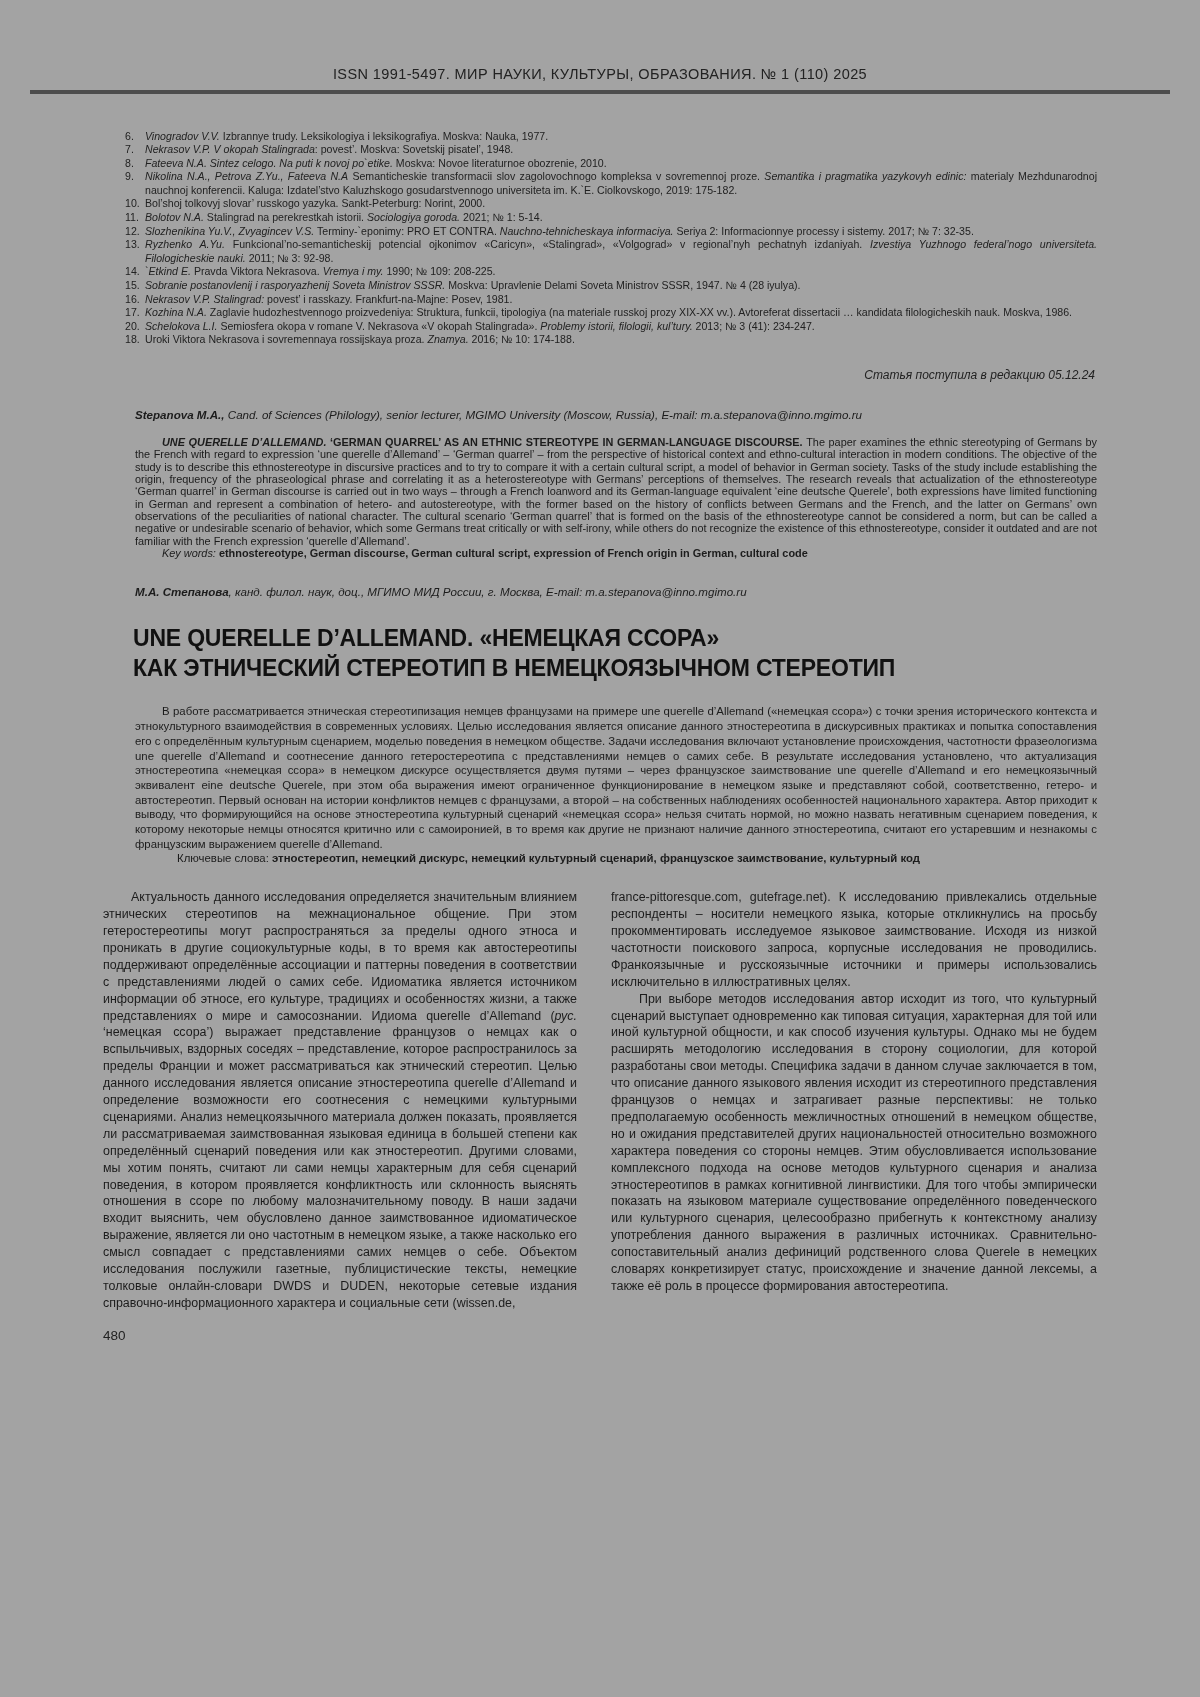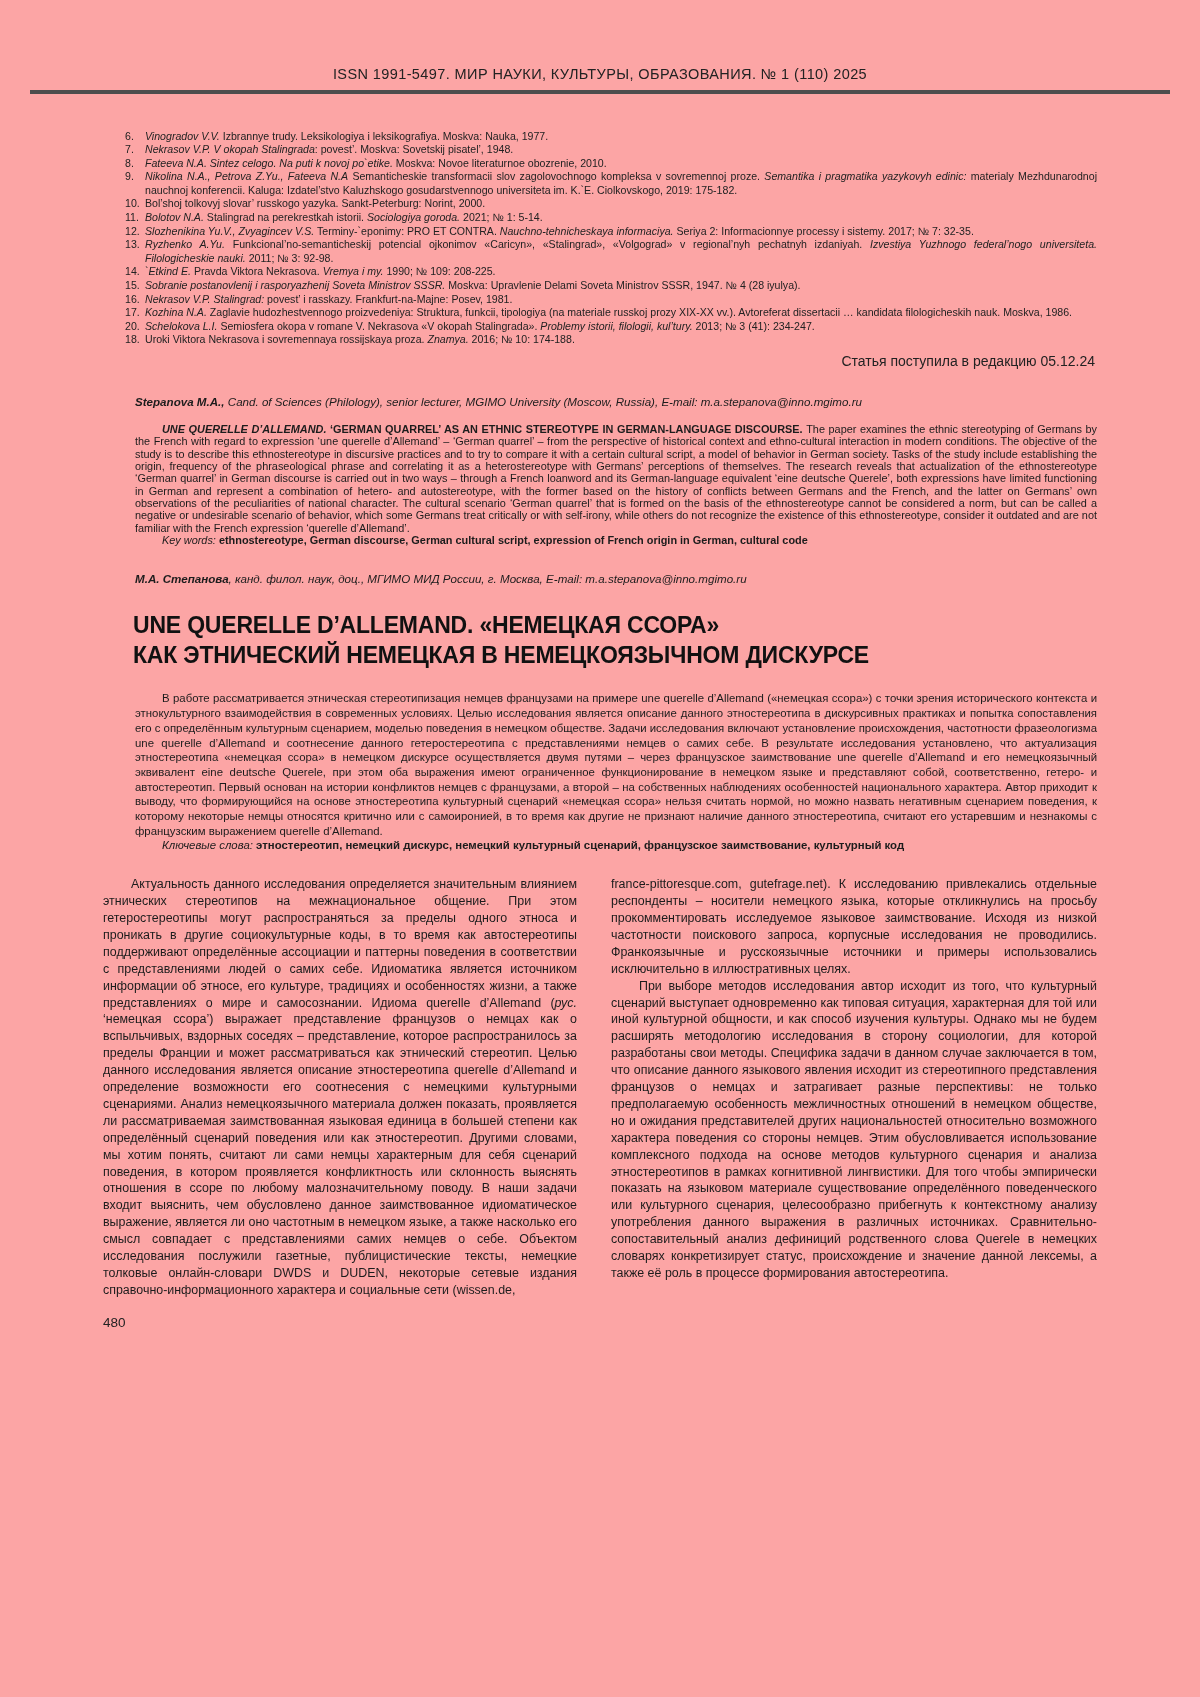--- a/index.html
+++ b/index.html
@@ -1,28 +1,28 @@
 <!DOCTYPE html>
 <html lang="ru"><head>
 <meta charset="utf-8">
 <style>
   html,body{margin:0;padding:0;background:#e8e8e8;}
   .page{
-    position:relative;width:1200px;height:1697px;margin:0 auto;background:#fca5a5;
+    position:relative;width:1200px;height:1697px;margin:0 auto;background:#a3a3a3;
     font-family:"Liberation Sans",sans-serif;color:#1c1c1c;overflow:hidden;
     -webkit-font-smoothing:antialiased;
   }
   .journal-header{margin:0 30px;padding-top:66px;text-align:center;
     font-size:14.5px;letter-spacing:0.4px;color:#222;}
   .header-rule{margin:8px 30px 0;height:3.5px;background:#4d4d4d;}
   .refs{margin:36px 103px 0 125px;font-size:10.6px;line-height:13.6px;color:#222;}
   .ref-row{display:flex;}
   .ref-num{flex:0 0 20px;text-align:left;white-space:nowrap;}
   .ref-text{flex:1;text-align:justify;}
-  .received{margin:6px 105px 0 125px;text-align:right;font-size:14px;color:#222;}
+  .received{margin:21px 105px 0 125px;text-align:right;font-style:italic;font-size:12px;color:#222;}
   .udk-doi{display:flex;justify-content:space-between;margin:42px 105px 0 135px;font-size:12px;}
   .author-line{margin:26px 105px 0 135px;font-size:11.6px;}
   .abstract{margin:15px 103px 0 135px;text-align:justify;font-size:10.9px;line-height:12.35px;}
   .abstract .para{text-indent:27px;}
   .abstract-ru{margin:21px 103px 0 135px;text-align:justify;font-size:11.4px;line-height:14.7px;}
   .abstract-ru .para{text-indent:27px;}
   .article-title{margin:25px 105px 0 133px;font-weight:bold;font-size:23px;line-height:30px;
     letter-spacing:-0.2px;color:#111;}
   .columns{display:flex;gap:34px;margin:23px 103px 0 103px;}
   .col{text-align:justify;font-size:12.45px;line-height:16.9px;}
@@ -107,26 +107,26 @@
 
   <div class="abstract">
     <div class="para"><span style="font-weight: bold; font-style: italic;">UNE QUERELLE D’ALLEMAND. </span><span style="font-weight: bold;">‘GERMAN QUARREL’ AS AN ETHNIC STEREOTYPE IN GERMAN-LANGUAGE DISCOURSE. </span><span>The paper examines the ethnic stereotyping of Germans by the French with regard to expression ‘une querelle d’Allemand’ – ‘German quarrel’ – from the perspective of historical context and ethno-cultural interaction in modern conditions. The objective of the study is to describe this ethnostereotype in discursive practices and to try to compare it with a certain cultural script, a model of behavior in German society. Tasks of the study include establishing the origin, frequency of the phraseological phrase and correlating it as a heterostereotype with Germans’ perceptions of themselves. The research reveals that actualization of the ethnostereotype ‘German quarrel’ in German discourse is carried out in two ways – through a French loanword and its German-language equivalent ‘eine deutsche Querele’, both expressions have limited functioning in German and represent a combination of hetero- and autostereotype, with the former based on the history of conflicts between Germans and the French, and the latter on Germans’ own observations of the peculiarities of national character. The cultural scenario ‘German quarrel’ that is formed on the basis of the ethnostereotype cannot be considered a norm, but can be called a negative or undesirable scenario of behavior, which some Germans treat critically or with self-irony, while others do not recognize the existence of this ethnostereotype, consider it outdated and are not familiar with the French expression ‘querelle d’Allemand’.</span></div>
     <div class="para"><span style="font-style: italic;">Key words: </span><span style="font-weight: bold;">ethnostereotype, German discourse, German cultural script, expression of French origin in German, cultural code</span></div>
   </div>
 
   <div class="author-line"><span style="font-weight: bold; font-style: italic;">М.А. Степанова</span><span style="font-style: italic;">, канд. филол. наук, доц., МГИМО МИД России, г. Москва, E-mail: m.a.stepanova@inno.mgimo.ru</span></div>
 
   <div class="article-title">
     <div>UNE QUERELLE D’ALLEMAND. «НЕМЕЦКАЯ ССОРА»</div>
-    <div>КАК ЭТНИЧЕСКИЙ НЕМЕЦКАЯ В НЕМЕЦКОЯЗЫЧНОМ ДИСКУРСЕ</div>
+    <div>КАК ЭТНИЧЕСКИЙ СТЕРЕОТИП В НЕМЕЦКОЯЗЫЧНОМ СТЕРЕОТИП</div>
   </div>
 
   <div class="abstract-ru">
     <div class="para"><span>В работе рассматривается этническая стереотипизация немцев французами на примере une querelle d’Allemand («немецкая ссора») с точки зрения исторического контекста и этнокультурного взаимодействия в современных условиях. Целью исследования является описание данного этностереотипа в дискурсивных практиках и попытка сопоставления его с определённым культурным сценарием, моделью поведения в немецком обществе. Задачи исследования включают установление происхождения, частотности фразеологизма une querelle d’Allemand и соотнесение данного гетеростереотипа с представлениями немцев о самих себе. В результате исследования установлено, что актуализация этностереотипа «немецкая ссора» в немецком дискурсе осуществляется двумя путями – через французское заимствование une querelle d’Allemand и его немецкоязычный эквивалент eine deutsche Querele, при этом оба выражения имеют ограниченное функционирование в немецком языке и представляют собой, соответственно, гетеро- и автостереотип. Первый основан на истории конфликтов немцев с французами, а второй – на собственных наблюдениях особенностей национального характера. Автор приходит к выводу, что формирующийся на основе этностереотипа культурный сценарий «немецкая ссора» нельзя считать нормой, но можно назвать негативным сценарием поведения, к которому некоторые немцы относятся критично или с самоиронией, в то время как другие не признают наличие данного этностереотипа, считают его устаревшим и незнакомы с французским выражением querelle d’Allemand.</span></div>
-    <div class="para"><span style="font-style: italic;">Ключевые слова: </span><span style="font-weight: bold;">этностереотип, немецкий дискурс, немецкий культурный сценарий, французское заимствование, культурный код</span></div>
+    <div class="para"><span style=" margin-left: 15px;">Ключевые слова: </span><span style="font-weight: bold;">этностереотип, немецкий дискурс, немецкий культурный сценарий, французское заимствование, культурный код</span></div>
   </div>
 
   <div class="columns">
     <div class="col col-left">
         <div class="body-para indent"><span>Актуальность данного исследования определяется значительным влиянием этнических стереотипов на межнациональное общение. При этом гетеростереотипы могут распространяться за пределы одного этноса и проникать в другие социокультурные коды, в то время как автостереотипы поддерживают определённые ассоциации и паттерны поведения в соответствии с представлениями людей о самих себе. Идиоматика является источником информации об этносе, его культуре, традициях и особенностях жизни, а также представлениях о мире и самосознании. Идиома querelle d’Allemand (</span><span style="font-style: italic;">рус.</span><span> ‘немецкая ссора’) выражает представление французов о немцах как о вспыльчивых, вздорных соседях – представление, которое распространилось за пределы Франции и может рассматриваться как этнический стереотип. Целью данного исследования является описание этностереотипа querelle d’Allemand и определение возможности его соотнесения с немецкими культурными сценариями. Анализ немецкоязычного материала должен показать, проявляется ли рассматриваемая заимствованная языковая единица в большей степени как определённый сценарий поведения или как этностереотип. Другими словами, мы хотим понять, считают ли сами немцы характерным для себя сценарий поведения, в котором проявляется конфликтность или склонность выяснять отношения в ссоре по любому малозначительному поводу. В наши задачи входит выяснить, чем обусловлено данное заимствованное идиоматическое выражение, является ли оно частотным в немецком языке, а также насколько его смысл совпадает с представлениями самих немцев о себе. Объектом исследования послужили газетные, публицистические тексты, немецкие толковые онлайн-словари DWDS и DUDEN, некоторые сетевые издания справочно-информационного характера и социальные сети (wissen.de,</span></div>
       </div>
     <div class="col col-right">
         <div class="body-para"><span>france-pittoresque.com, gutefrage.net). К исследованию привлекались отдельные респонденты – носители немецкого языка, которые откликнулись на просьбу прокомментировать исследуемое языковое заимствование. Исходя из низкой частотности поискового запроса, корпусные исследования не проводились. Франкоязычные и русскоязычные источники и примеры использовались исключительно в иллюстративных целях.</span></div>
         <div class="body-para indent"><span>При выборе методов исследования автор исходит из того, что культурный сценарий выступает одновременно как типовая ситуация, характерная для той или иной культурной общности, и как способ изучения культуры. Однако мы не будем расширять методологию исследования в сторону социологии, для которой разработаны свои методы. Специфика задачи в данном случае заключается в том, что описание данного языкового явления исходит из стереотипного представления французов о немцах и затрагивает разные перспективы: не только предполагаемую особенность межличностных отношений в немецком обществе, но и ожидания представителей других национальностей относительно возможного характера поведения со стороны немцев. Этим обусловливается использование комплексного подхода на основе методов культурного сценария и анализа этностереотипов в рамках когнитивной лингвистики. Для того чтобы эмпирически показать на языковом материале существование определённого поведенческого или культурного сценария, целесообразно прибегнуть к контекстному анализу употребления данного выражения в различных источниках. Сравнительно-сопоставительный анализ дефиниций родственного слова Querele в немецких словарях конкретизирует статус, происхождение и значение данной лексемы, а также её роль в процессе формирования автостереотипа.</span></div>
       </div>

